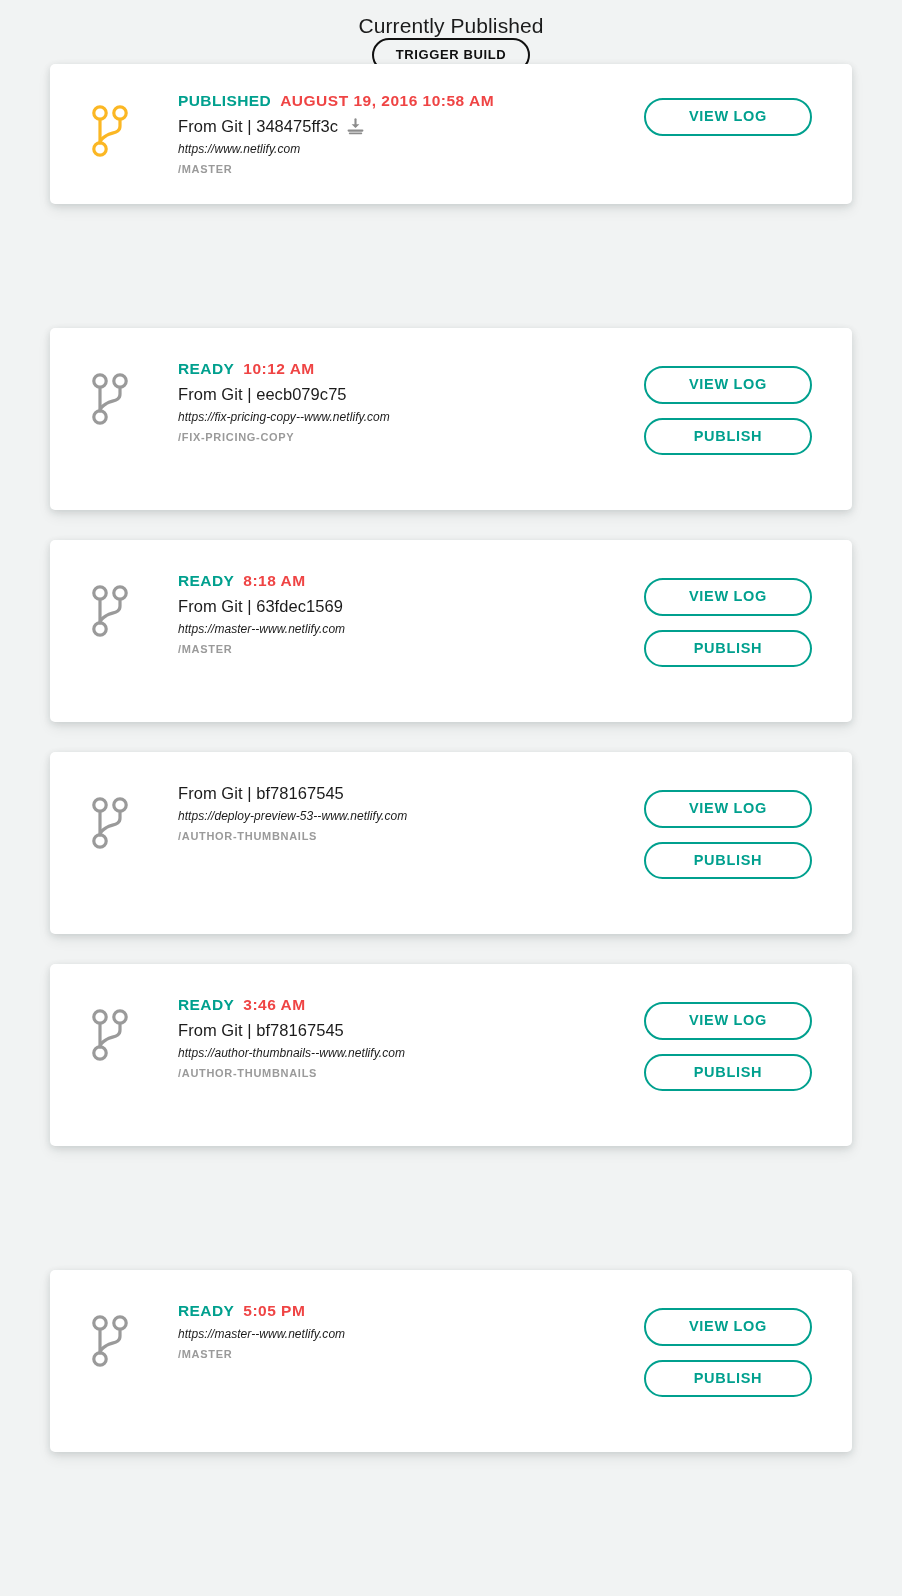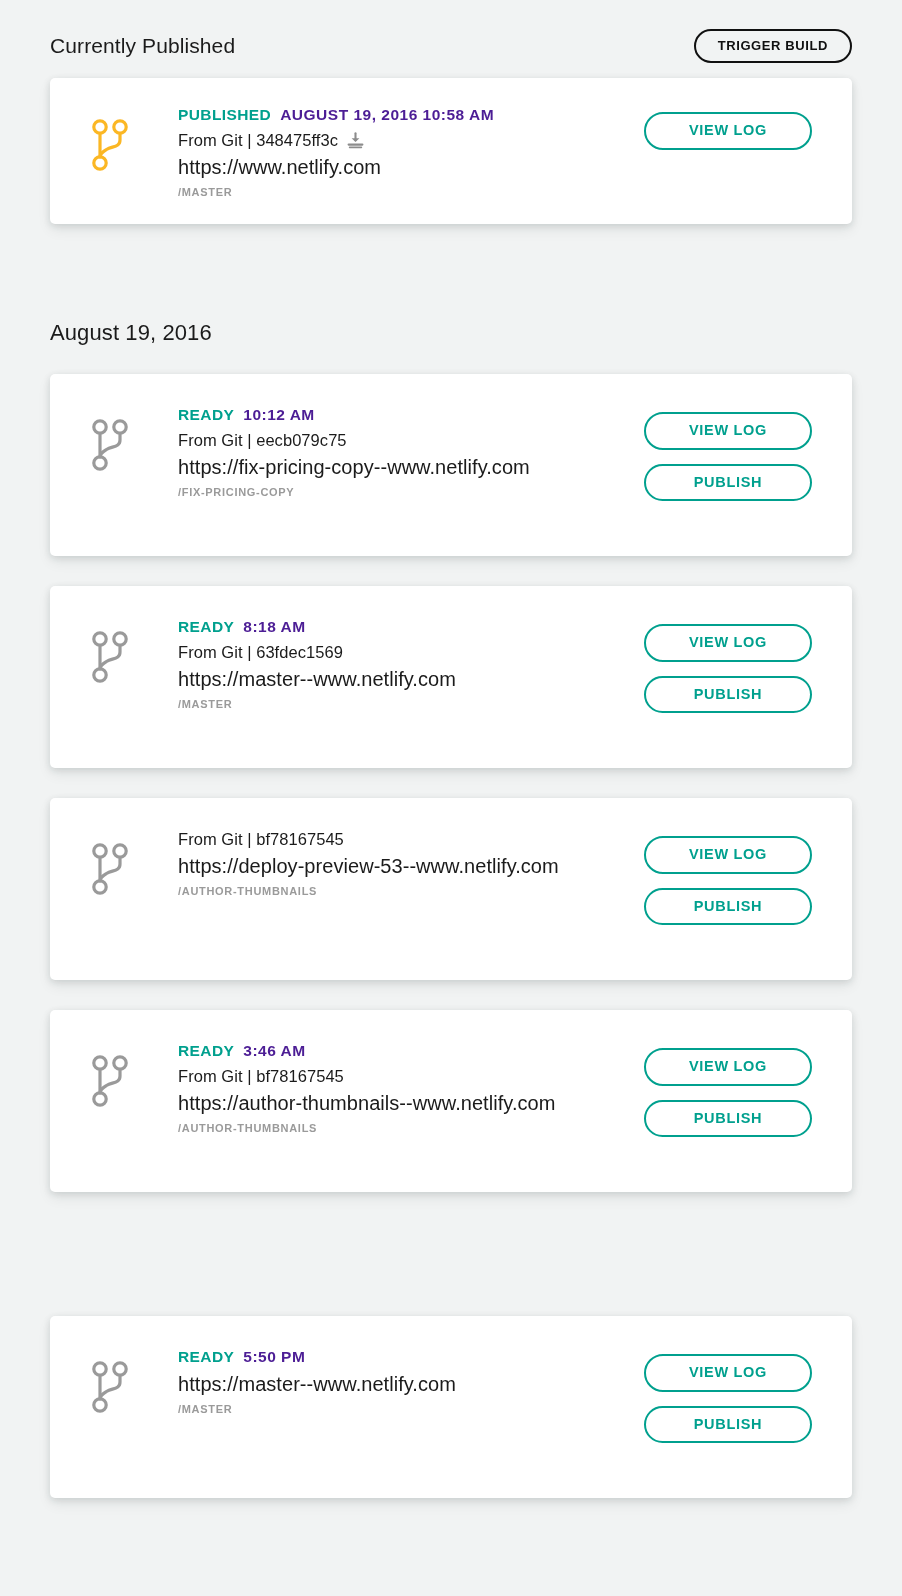--- a/index.html
+++ b/index.html
@@ -21,23 +21,24 @@
     height: 1596px;
     box-sizing: border-box;
     padding: 0 50px;
   }
 
   
   .topbar {
     display: flex;
     align-items: center;
     justify-content: space-between;
-    height: 78px;
+    height: 64px;
     padding-top: 14px;
     box-sizing: border-box;
+    flex-direction: column;
   }
   .topbar-title {
     font-size: 21px;
     color: #1b1b1b;
     font-weight: 400;
     letter-spacing: 0.1px;
   }
   .trigger-build-btn {
     border: 2px solid #101010;
     background: transparent;
@@ -95,44 +96,45 @@
 
   .line-status {
     font-size: 15.5px;
     font-weight: bold;
     letter-spacing: 0.4px;
     margin-bottom: 7px;
     white-space: nowrap;
   }
   .status-label { color: #00a08e; }
   .status-time {
-    color: #4c1d95;
+    color: #ef4444;
     margin-left: 9px;
     letter-spacing: 0.5px;
   }
 
   .line-git {
     font-size: 16.5px;
     color: #1b1b1b;
     margin-bottom: 6px;
     letter-spacing: 0.05px;
     display: flex;
     align-items: center;
   }
   .dl-icon {
     display: inline-block;
     margin-left: 9px;
     line-height: 0;
   }
 
   .line-url {
-    font-size: 20px;
+    font-size: 12px;
     color: #1b1b1b;
     margin-bottom: 7px;
     letter-spacing: 0.05px;
+    font-style: italic;
   }
 
   .line-branch {
     font-size: 11px;
     color: #9a9a9a;
     font-weight: bold;
     letter-spacing: 0.7px;
   }
 
   .card-actions {
@@ -200,21 +202,20 @@
             </div>
             <div class="line-url">https://www.netlify.com</div>
             <div class="line-branch">/MASTER</div>
           </div>
           <div class="card-actions">
             <button class="pill-btn">VIEW LOG</button>
           </div>
         </div>
       </div>
       <div class="section-gap-large"></div>
-      <div class="section-heading">August 19, 2016</div>
       <div class="section-gap-after-heading"></div>
       <div>
         <div class="card tall">
           <span class="card-icon">
             <svg class="icon-svg" width="40" height="54" viewBox="0 0 40 54" fill="none">
               <circle cx="10" cy="9" r="6.2" stroke="#9a9a9a" stroke-width="3.2" fill="none"></circle>
               <circle cx="30" cy="9" r="6.2" stroke="#9a9a9a" stroke-width="3.2" fill="none"></circle>
               <circle cx="10" cy="45" r="6.2" stroke="#9a9a9a" stroke-width="3.2" fill="none"></circle>
               <path d="M10 15.5 V38.5" stroke="#9a9a9a" stroke-width="3.2" stroke-linecap="round"></path>
               <path d="M30 15.5 V22 C30 29.5 22 28 16.5 31.5 C12.5 34 10 35.5 10 39" stroke="#9a9a9a" stroke-width="3.2" stroke-linecap="round" fill="none"></path>
@@ -309,21 +310,21 @@
           <span class="card-icon">
             <svg class="icon-svg" width="40" height="54" viewBox="0 0 40 54" fill="none">
               <circle cx="10" cy="9" r="6.2" stroke="#9a9a9a" stroke-width="3.2" fill="none"></circle>
               <circle cx="30" cy="9" r="6.2" stroke="#9a9a9a" stroke-width="3.2" fill="none"></circle>
               <circle cx="10" cy="45" r="6.2" stroke="#9a9a9a" stroke-width="3.2" fill="none"></circle>
               <path d="M10 15.5 V38.5" stroke="#9a9a9a" stroke-width="3.2" stroke-linecap="round"></path>
               <path d="M30 15.5 V22 C30 29.5 22 28 16.5 31.5 C12.5 34 10 35.5 10 39" stroke="#9a9a9a" stroke-width="3.2" stroke-linecap="round" fill="none"></path>
             </svg>
           </span>
           <div class="card-body">
-            <div class="line-status"><span class="status-label">READY</span><span class="status-time">5:50 PM</span></div>
+            <div class="line-status"><span class="status-label">READY</span><span class="status-time">5:05 PM</span></div>
             <div class="line-url">https://master--www.netlify.com</div>
             <div class="line-branch">/MASTER</div>
           </div>
           <div class="card-actions">
             <button class="pill-btn">VIEW LOG</button>
             <button class="pill-btn">PUBLISH</button>
           </div>
         </div>
       </div>
     </div>

